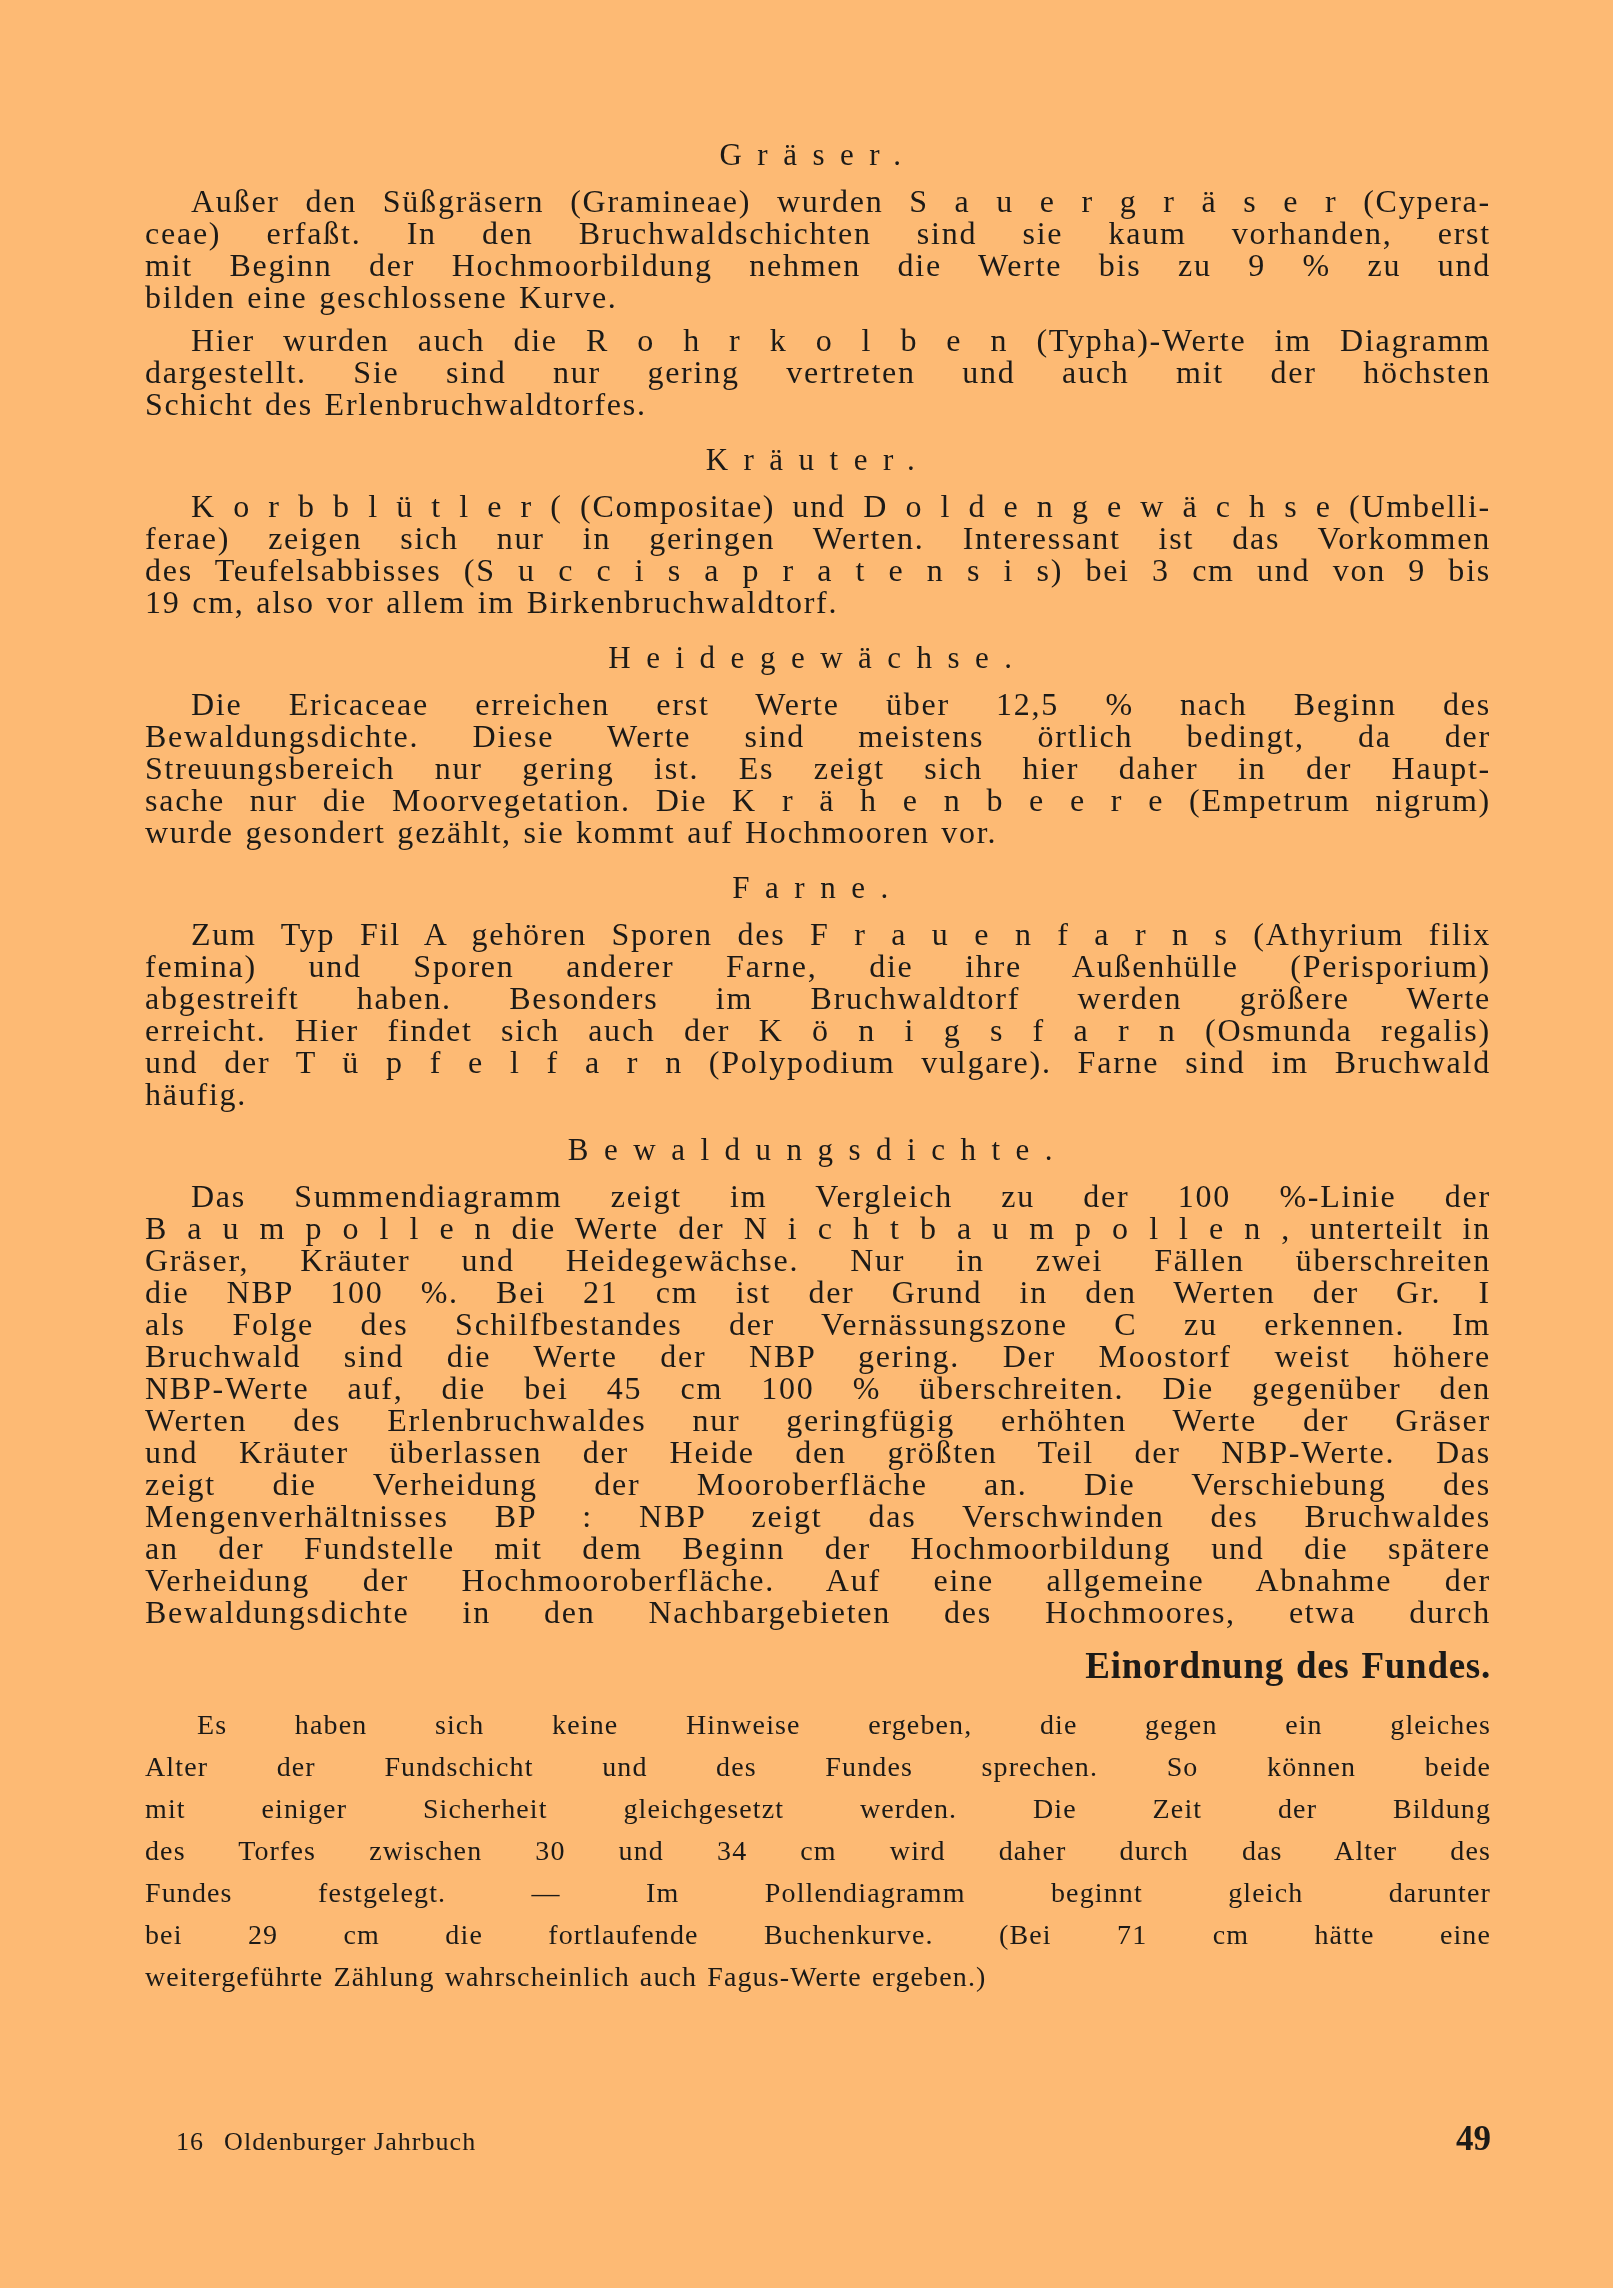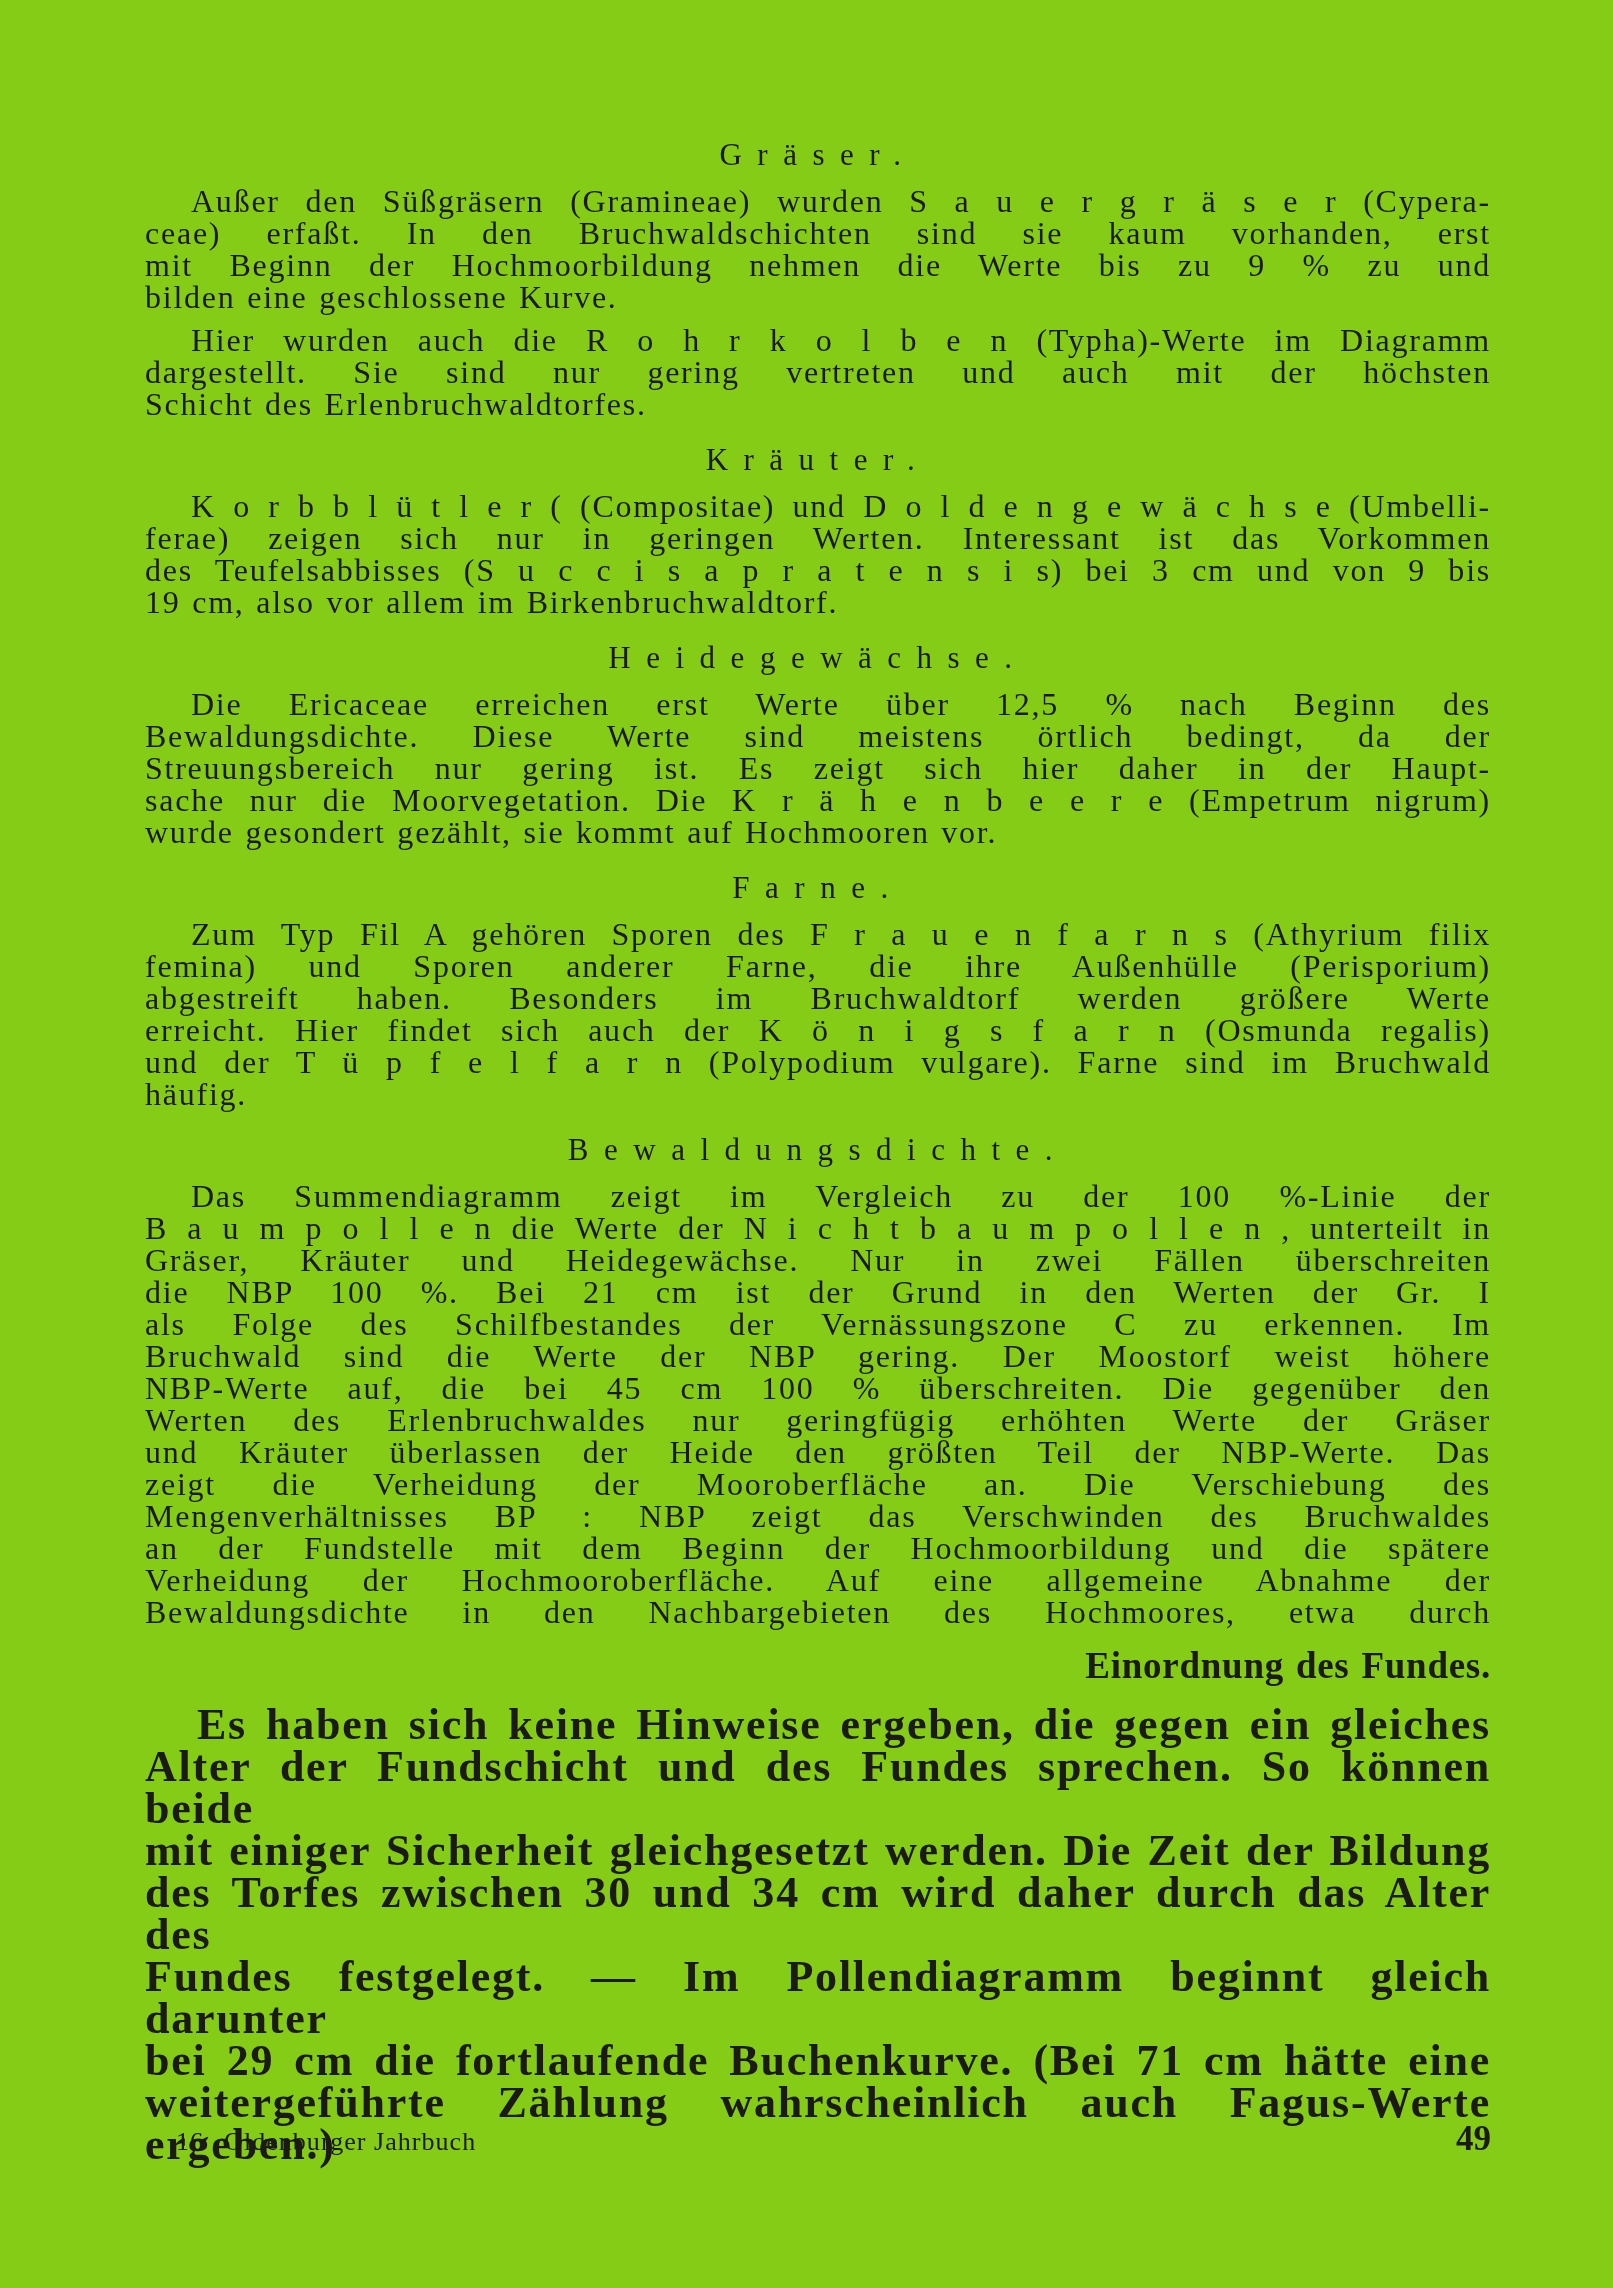--- a/index.html
+++ b/index.html
@@ -43,24 +43,23 @@
     font-weight: 700;
     line-height: 46px;
     letter-spacing: 0.02em;
     margin: 14.8px 0 14.8px 0;
     text-align: right;
   }
   .paragraph {
     margin: 0 0 11px 0;
   }
   .paragraph.large {
-    font-size: 44px;
+    font-size: 28px;
     line-height: 42px;
     letter-spacing: 0.04em;
-    font-weight: bold;
   }
   .line {
     text-align: justify;
     text-align-last: justify;
   }
   .line.last {
     text-align-last: left;
   }
   .line.first {
     text-indent: 46px;
@@ -86,21 +85,21 @@
     margin-right: 20px;
   }
   .footer .pageno {
     font-size: 35px;
     font-weight: 700;
   }
 </style>
 </head>
 <body>
 
-<div class="page" style="background: #84cc16; color: rgb(28, 26, 23);">
+<div class="page" style="background: #fdba74; color: rgb(28, 26, 23);">
   <main class="content" id="sections-root">
       <h2 class="heading heading-spaced">Gräser.</h2>
       <div class="paragraph">
         <div class="line first">Außer den Süßgräsern (Gramineae) wurden S a u e r g r ä s e r (Cypera-</div>
         <div class="line">ceae) erfaßt. In den Bruchwaldschichten sind sie kaum vorhanden, erst</div>
         <div class="line">mit Beginn der Hochmoorbildung nehmen die Werte bis zu 9 % zu und</div>
         <div class="line last">bilden eine geschlossene Kurve.</div>
       </div>
       <div class="paragraph">
         <div class="line first">Hier wurden auch die R o h r k o l b e n (Typha)-Werte im Diagramm</div>

